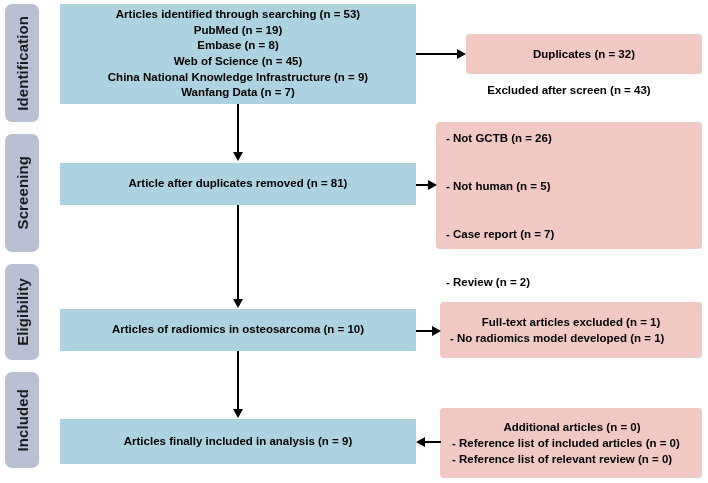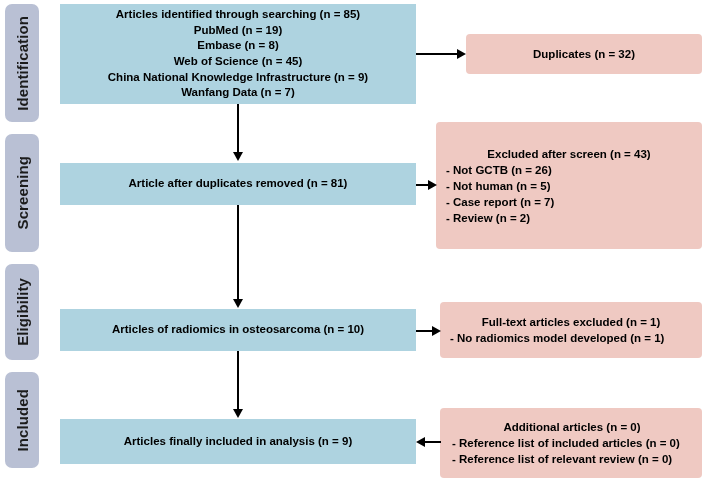--- a/index.html
+++ b/index.html
@@ -134,21 +134,21 @@
   </div>
   <div class="stage" style="top:264px; height:96px;">
     <span class="stage-label">Eligibility</span>
   </div>
   <div class="stage" style="top:372px; height:96px;">
     <span class="stage-label">Included</span>
   </div>
 
   <div class="mainbox" style="top:4px; height:100px;">
     <div class="lines">
-      <div>Articles identified through searching (n = 85)</div>
+      <div>Articles identified through searching (n = 53)</div>
       <div>PubMed (n = 19)</div>
       <div>Embase (n = 8)</div>
       <div>Web of Science (n = 45)</div>
       <div>China National Knowledge Infrastructure (n = 9)</div>
       <div>Wanfang Data (n = 7)</div>
     </div>
   </div>
 
   <div class="mainbox" style="top:163px; height:42px;">
     <div class="lines">
@@ -165,21 +165,21 @@
   <div class="mainbox" style="top:419px; height:45px;">
     <div class="lines">
       <div>Articles finally included in analysis (n = 9)</div>
     </div>
   </div>
 
   <div class="sidebox centered" style="left:466px; top:34px; width:236px; height:40px;">
     <div class="title">Duplicates (n = 32)</div>
   </div>
 
-  <div class="sidebox" style="left:436px; top:122px; width:266px; height:127px;">
+  <div class="sidebox" style="left:436px; top:122px; width:266px; height:127px;gap:32px;">
     <div class="title">Excluded after screen (n = 43)</div>
     <div class="item">- Not GCTB (n = 26)</div>
     <div class="item">- Not human (n = 5)</div>
     <div class="item">- Case report (n = 7)</div>
     <div class="item">- Review (n = 2)</div>
   </div>
 
   <div class="sidebox" style="left:440px; top:302px; width:262px; height:56px;">
     <div class="title">Full-text articles excluded (n = 1)</div>
     <div class="item">- No radiomics model developed (n = 1)</div>

